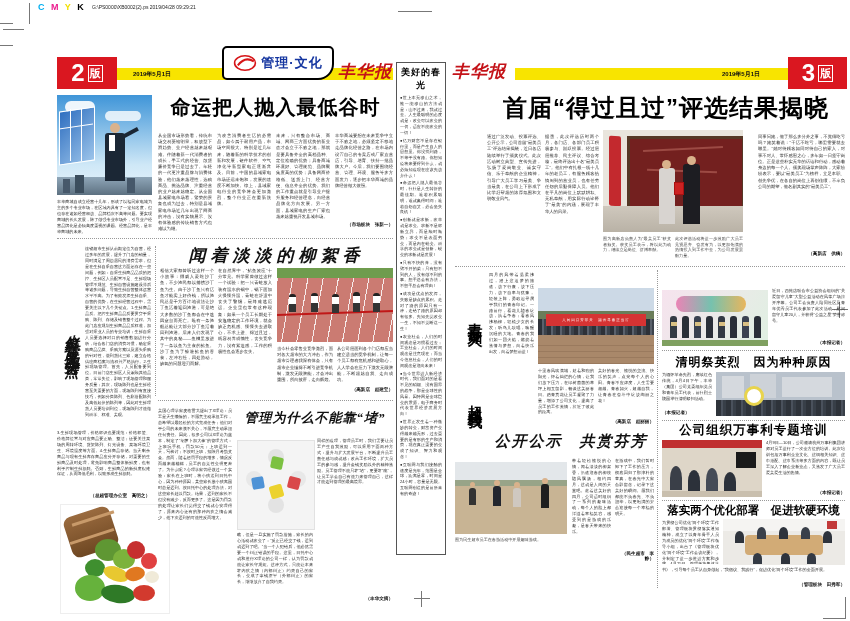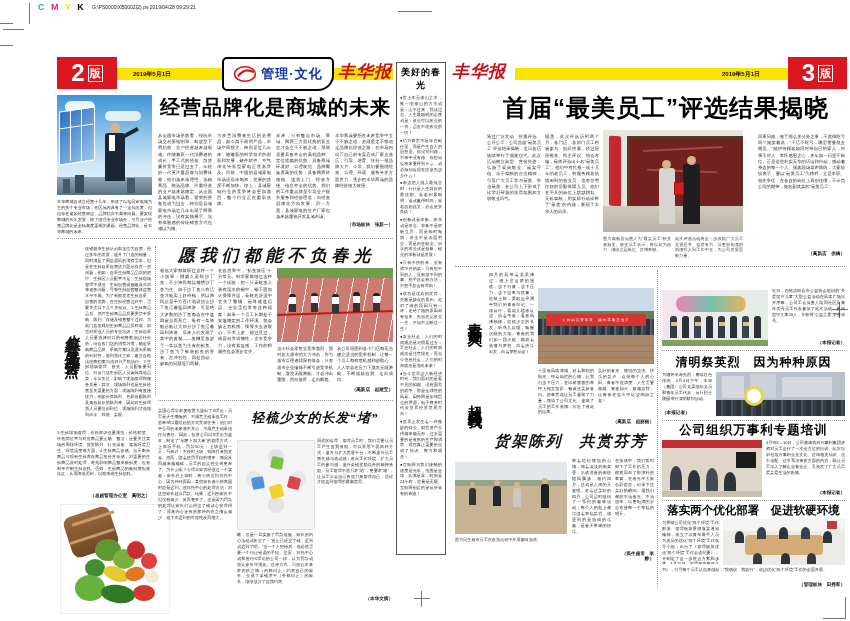--- a/index.html
+++ b/index.html
@@ -60,21 +60,21 @@
     <span style="color:#000">K</span>
   </div>
   <div class="fileinfo">G:\PS0000\XB0002(2).ps  2019/04/28 09:29:21</div>
 
   <div class="ybar" style="left:117px;top:68px;width:276px;"></div>
   <div class="pgbox" style="left:57px;top:57px;width:60px;height:32px;">
     <span class="pgnum">2</span>
     <span class="pgban">版</span>
   </div>
   <div class="dateline" style="left:133px;top:70px;">2019年5月1日</div>
-  <div class="tab" style="left:222px;top:57px;width:108px;height:30px;">
+  <div class="tab" style="left:222px;top:46px;width:108px;height:30px;">
     <svg width="24" height="18" viewBox="0 0 30 22">
       <ellipse cx="15" cy="11" rx="13" ry="9" fill="none" stroke="#d61518" stroke-width="2"></ellipse>
       <path d="M6 14 Q15 2 26 9" fill="none" stroke="#d61518" stroke-width="2.5"></path>
     </svg>
     <span class="secttl">管理·文化</span>
   </div>
   <div class="masthead" style="left:338px;top:60px;">丰华报</div>
 
   <div class="ph" style="left:57px;top:95px;width:95px;height:100px;background:linear-gradient(#3f95d8,#cfe8f7 70%,#e8f3fb);">
     <div style="left:8px;top:6px;width:30px;height:12px;background:#fff;border-radius:8px;opacity:.9;"></div>
@@ -85,35 +85,35 @@
     <div style="left:2px;top:31px;width:34px;height:1px;background:#fff;transform:skewY(-8deg);"></div>
     <div style="left:0;bottom:0;width:95px;height:18px;background:linear-gradient(#8fa6b8,#5d7181);"></div>
     <div style="left:6px;bottom:2px;width:7px;height:14px;background:#46586a;"></div>
     <div style="left:18px;bottom:2px;width:9px;height:18px;background:#3c4e5e;"></div>
     <div style="left:70px;bottom:2px;width:8px;height:15px;background:#46586a;"></div>
     <div class="fig" style="left:48px;top:38px;width:20px;height:48px;background:#1b2735;"></div>
     <div style="left:52px;top:40px;width:6px;height:16px;background:#fff;"></div>
     <div style="left:64px;top:36px;width:18px;height:4px;background:#1b2735;transform:rotate(-28deg);"></div>
     <div class="head" style="left:53px;top:28px;width:10px;height:10px;"></div>
   </div>
-  <div class="hmain" style="left:158px;top:96px;width:235px;font-size:20px;letter-spacing:1px;">经营品牌化是商城的未来</div>
+  <div class="hmain" style="left:158px;top:96px;width:235px;font-size:20px;letter-spacing:1px;">命运把人抛入最低谷时</div>
   <div class="body" style="left:57px;top:199px;width:95px;height:36px;font-size:4.1px;">丰华商城自成立经营十几年，形成了以福民家电城为主的多个专业市场，在区域内具有了一定知名度，但也存在诸如经营粗放、品牌档次不高等问题。要实现商城的长久发展，除了做强专业市场外，引导业户经营品牌化是必须高度重视的课题。经营品牌化，是丰华商城的未来。</div>
   <div class="body" style="left:158px;top:133px;width:54px;height:100px;">从全国市场形势看，传统市场交易萎缩明显，粗放型下滑趋势、业户经营越来越艰难。伴随着新一代消费者的成长，手工式的经营、散货廉价竞争已是过去了。年轻的一代更注重品牌与消费体验，他们越来越理性，选购商品、挑选品牌、注重经营的业户越来越稳定。从全国县域家电市场看，繁荣的景象也成为过去，特别是县域家电市场近几年出现了网商的冲击，没有实物展示、没有体验感的传统销售方式也难以为继。</div>
   <div class="body" style="left:217px;top:133px;width:54px;height:100px;">为改善消费者生活的必需品，如今属于耐用产品，市场空间很大。特别是近几年来，随着新的科学技术的创新和发展，硬件软件、空气净化等新型家电正逐渐普及。目前，中国的县域家电市场还远未饱和，发展的速度不断加快。综上，县域家电行业的竞争将会更加激烈，整个行业正在重新洗牌。</div>
   <div class="body" style="left:276px;top:133px;width:54px;height:100px;">未来，只有整合市场、商城、网商三方面优势的新业态才会立于不败之地，那就是要具备齐全的高档品种、定位准确的优势；具备商城环境好、管理规范、品牌聚集度高的优势；具备网商价格低、送货上门、经营方便、信息齐全的优势。我们的工作重点就是引导业户提升服务和经营理念，向经营品牌化方向发展。另一方面，县域家电的生产厂家也越来越重视开发县域市场。</div>
   <div class="body" style="left:335px;top:133px;width:58px;height:88px;">丰华商城要想在未来竞争中立于不败之地，必须坚定不移地走品牌化经营之路，在市场内设置自己的专卖店或厂家直营店，引导、培育、扶持一批品牌大户。今后，我们要围绕经营、管理、环境、服务等多方面发力，逐步把丰华商城的品牌经营做大做强。</div>
   <div class="byline" style="left:335px;top:222px;width:58px;">（市场板块　张新一）</div>
 
   <div class="doth" style="left:57px;top:238px;width:336px;"></div>
 
   <div class="hcalli vert" style="left:56px;top:250px;width:24px;height:178px;font-size:14px;letter-spacing:3px;">生鲜经营应关注的关键点</div>
   <div class="body" style="left:85px;top:246px;width:66px;height:180px;font-size:4.1px;">连锁超市生鲜从前期定位为自营，经过多年的发展，提升了门店的销量，同时满足了周边居民的消费需求，但是在生鲜自采自营这方面还存在一些问题，例如：自采生鲜商品品质的把控、生鲜区人员配置不足、生鲜现场管理不规范、生鲜自营设施建设滞后等诸多问题，导致生鲜自营整体运营水平不高。为了有效发挥生鲜自采、自营的优势，在生鲜经营过程中，需要关注以下几个关键点。1.生鲜商品品质。把控生鲜商品品质要贯穿于采购、陈列、存储及销售整个过程。为此门店应规划生鲜商品品质标准，加强对采业人员的专业培训；生鲜自采人员要选择对口的销售数据进行分析，结合各门店的消费习惯，确定采购商品品类、采购方案以及源头采购的针对性，做到货比三家，建立合格供应商档案与流程并严格执行。2.生鲜现场管理。首先，人员配备要到位。目前门店生鲜区人员兼顾其他品类，常常失位，影响了现场管理和服务质量；其次，现场陈列也是生鲜经营至关重要的方面，现场陈列有直接技巧，例如分类陈列、色彩搭配陈列及高低起伏的陈列等，因此对生鲜理货人员要培训到位，现场陈列才能做到科学、标准、美观。</div>
   <div class="dotv" style="left:155px;top:246px;height:150px;"></div>
 
-  <div class="hcalli" style="left:160px;top:244px;width:233px;font-size:17px;letter-spacing:5px;">愿我们都能不负春光</div>
+  <div class="hcalli" style="left:160px;top:244px;width:233px;font-size:17px;letter-spacing:5px;">闻着淡淡的柳絮香</div>
   <div class="body" style="left:160px;top:268px;width:54px;height:126px;">相信大家都曾听过这样一个小故事：挪威人爱吃沙丁鱼，不少渔民都以捕捞沙丁鱼为生。由于沙丁鱼只有活鱼才能卖上好价钱，所以渔民总是千方百计地设法让沙丁鱼活着返回渔港，可是绝大多数的沙丁鱼都会在中途因窒息而死亡。唯有一条渔船总能让大部分沙丁鱼活着回到渔港。后来人们发现了其中的奥秘——鱼槽里放进了一条以鱼为主食的鲇鱼。沙丁鱼为了躲避鲇鱼的吞食，左冲右撞，四处游动，缺氧的问题迎刃而解。</div>
   <div class="body" style="left:218px;top:268px;width:54px;height:126px;">在自然界中，“鲇鱼效应”十分常见。科学家曾做过这样一个试验：把一只青蛙放入装有温水的锅中，锅下面加火慢慢升温，青蛙在舒适中丧失了警惕，最终难逃厄运。企业里也常有这种现象：如果一个员工长期处于安逸稳定的工作环境，就会缺乏危机感、慢慢失去进取心，不求上进、得过且过，既容易养成惰性，丧失竞争力，没有紧迫感，工作的积极性也会逐步丧失。</div>
   <div class="ph" style="left:277px;top:268px;width:116px;height:74px;background:linear-gradient(#6f9c4e 0 14%,#cb7b72 14%);">
     <div style="left:0;top:10px;width:116px;height:64px;background:repeating-linear-gradient(100deg,rgba(255,255,255,.85) 0 1px,transparent 1px 15px);"></div>
     <div style="left:0;top:44px;width:116px;height:2px;background:#c01818;transform:rotate(-2deg);"></div>
     <div class="fig" style="left:12px;top:26px;width:7px;height:18px;background:linear-gradient(#222 0 18%,#fff 18% 55%,#333 55%);"></div>
     <div class="fig" style="left:34px;top:25px;width:7px;height:19px;background:linear-gradient(#222 0 18%,#fff 18% 55%,#333 55%);"></div>
     <div class="fig" style="left:55px;top:26px;width:7px;height:19px;background:linear-gradient(#222 0 18%,#fff 18% 55%,#333 55%);"></div>
     <div class="fig" style="left:76px;top:24px;width:7px;height:20px;background:linear-gradient(#222 0 18%,#fff 18% 55%,#333 55%);"></div>
     <div class="fig" style="left:96px;top:25px;width:7px;height:19px;background:linear-gradient(#222 0 18%,#fff 18% 55%,#333 55%);"></div>
@@ -137,21 +137,21 @@
     <div style="left:24px;top:54px;width:20px;height:18px;background:#3f8f2f;border-radius:50%;"></div>
     <div style="left:42px;top:62px;width:26px;height:14px;background:#e8c830;border-radius:50%;transform:rotate(20deg);"></div>
     <div style="left:64px;top:62px;width:20px;height:14px;background:#e07820;border-radius:50%;transform:rotate(-12deg);"></div>
     <div style="left:84px;top:66px;width:14px;height:12px;background:#f0ead8;border-radius:50%;"></div>
     <div style="left:14px;top:70px;width:30px;height:26px;background:#66b23c;border-radius:50%;}"></div>
     <div style="left:40px;top:80px;width:34px;height:18px;background:#2f7a27;border-radius:50%;transform:rotate(8deg);"></div>
     <div style="left:72px;top:80px;width:22px;height:16px;background:#d23a2e;border-radius:50%;"></div>
   </div>
 
   <div class="body" style="left:158px;top:408px;width:74px;height:205px;font-size:4.1px;">美国心理学家麦格雷戈提出了X理论：员工是天生懒惰的，不愿意主动承担工作，总希望以最轻松的方式完成任务；他们对于公司的未来漠不关心，不愿意主动承担任何责任。因此，很多公司以X理论为蓝本，制定了“胡萝卜加大棒”的管理方式：上班玩手机，罚款50元；上班迟到一天，写检讨；不按时上班，扣除月考勤奖金。然而，随着惩罚手段的增多，情况反而越来越糟糕，员工的自觉性变得更差了。为什么呢？心理学家曾经做过一个实验：家长在上班时，将小孩送到日托中心，因为种种原因，某些家长接小孩离园时总是迟到。按日托中心的处理办法，对这些家长处以罚款。结果，迟到的家长不但没有减少，反而更多了。这是因为罚款的处理让家长们觉得交了钱就心安理得了，原来内心还有的那种内疚之情会减少，他下次迟到的可能性反而增大。</div>
-  <div class="hcalli" style="left:237px;top:409px;width:156px;font-size:13px;letter-spacing:1px;">轻梳少女的长发“堵”</div>
+  <div class="hcalli" style="left:237px;top:409px;width:156px;font-size:13px;letter-spacing:1px;">管理为什么不能靠“堵”</div>
   <div class="ph" style="left:237px;top:440px;width:76px;height:88px;background:#f4f4f4;border:1px solid #e2e2e2;">
     <div style="left:30px;top:8px;width:16px;height:16px;background:#e3e3e3;border-radius:50%;"></div>
     <div style="left:8px;top:30px;width:16px;height:16px;background:#e8e8e8;border-radius:50%;"></div>
     <div style="left:52px;top:30px;width:16px;height:16px;background:#e8e8e8;border-radius:50%;"></div>
     <div style="left:30px;top:56px;width:16px;height:16px;background:#e3e3e3;border-radius:50%;"></div>
     <div style="left:33px;top:16px;width:12px;height:12px;background:#7cc142;border-radius:2px;transform:rotate(12deg);"></div>
     <div style="left:14px;top:36px;width:12px;height:12px;background:#4f93d6;border-radius:2px;transform:rotate(-10deg);"></div>
     <div style="left:50px;top:36px;width:12px;height:12px;background:#d9484a;border-radius:2px;transform:rotate(14deg);"></div>
     <div style="left:32px;top:44px;width:13px;height:13px;background:#ecd22e;border-radius:2px;transform:rotate(-16deg);"></div>
   </div>
@@ -176,21 +176,21 @@
   </div>
 
   <div class="ybar" style="left:515px;top:68px;width:273px;"></div>
   <div class="masthead" style="left:452px;top:60px;">丰华报</div>
   <div class="dateline" style="left:722px;top:70px;">2019年5月1日</div>
   <div class="pgbox" style="left:788px;top:57px;width:59px;height:32px;">
     <span class="pgnum">3</span>
     <span class="pgban">版</span>
   </div>
 
-  <div class="hmain" style="left:487px;top:95px;width:358px;font-size:24px;letter-spacing:1px;">首届“最美员工”评选结果揭晓</div>
+  <div class="hmain" style="left:487px;top:95px;width:358px;font-size:24px;letter-spacing:1px;">首届“得过且过”评选结果揭晓</div>
   <div class="body" style="left:487px;top:134px;width:54px;height:126px;">通过广泛发动、投票评选、公开公示，公司首届“最美员工”评选结果揭晓，近日各店陆续举行了颁奖仪式。此次活动树立典型、宣传先进，弘扬了爱岗敬业、诚实守信、乐于奉献的企业精神，引导广大员工学习最美、争当最美，在公司上下形成了比学赶帮超的浓厚氛围和文明敬业风气。</div>
   <div class="body" style="left:545px;top:134px;width:54px;height:126px;">据悉，此次评选历时两个月，各门店、各部门员工积极参与、踊跃投票。经过层层推荐、民主评议、综合考核，最终评选出十名“最美员工”。他们中有扎根一线十几年的老员工，有服务顾客热情周到的营业员，也有任劳任怨的后勤保障人员。他们在平凡的岗位上默默耕耘、无私奉献，用实际行动诠释了“最美”的内涵，展现了丰华人的风采。</div>
   <div class="ph" style="left:603px;top:130px;width:140px;height:102px;background:#e9e5dd;">
     <div style="left:24px;top:6px;width:112px;height:70px;background:#73201f;border:3px solid #553826;"></div>
     <div style="left:40px;top:18px;width:80px;height:2px;background:#9c4a44;transform:rotate(-3deg);"></div>
     <div style="left:44px;top:40px;width:70px;height:2px;background:#9c4a44;transform:rotate(2deg);"></div>
     <div style="left:6px;top:6px;width:12px;height:70px;background:#c3292e;border-radius:2px;transform:skewY(4deg);"></div>
     <div style="left:0;bottom:0;width:140px;height:26px;background:linear-gradient(#cfc8bd,#b9b2a6);"></div>
     <div class="fig" style="left:56px;top:38px;width:16px;height:56px;background:#d8d4d0;"></div>
     <div class="head" style="left:59px;top:30px;width:9px;height:9px;"></div>
@@ -212,21 +212,21 @@
     <div style="left:0;top:31px;width:116px;height:16px;background:repeating-linear-gradient(90deg,#2d3138 0 4px,#5a616c 4px 6px,#3c434c 6px 9px);"></div>
     <div style="left:8px;top:26px;width:100px;height:12px;background:#d63333;display:flex;align-items:center;justify-content:center;">
       <span style="font-size:3.5px;color:#fff;white-space:nowrap;letter-spacing:1px;">人间四月芳菲天　踏青寻春正当行</span>
     </div>
     <div style="left:0;top:52px;width:116px;height:24px;background:repeating-linear-gradient(#a9886a 0 5px,#9a7a5e 5px 6px);"></div>
   </div>
   <div class="body" style="left:538px;top:368px;width:56px;height:60px;font-size:4.1px;">十里春风吹满城，趁着和煦的阳光，怀着灿烂的心情，让我们放下压力，在绿树茵茵的草坪上相互留影，畅谈这美丽春日。踏青赏花让员工凝聚了力量，增添了公司文化，提高了员工的工作激情，拉近了彼此的距离。</div>
   <div class="body" style="left:598px;top:368px;width:56px;height:50px;font-size:4.1px;">美好的春光、愉悦的交流、快乐的笑声，点亮每个人的心田。青春不应虚度，人生需要超越。青春如火，超越自我，让青春在奋斗中绽放绚丽之花！</div>
   <div class="byline" style="left:598px;top:419px;width:56px;">（高新店　赵丽丽）</div>
 
-  <div class="hcalli" style="left:486px;top:432px;width:170px;font-size:15px;letter-spacing:2px;">货架陈列　共赏芬芳</div>
+  <div class="hcalli" style="left:486px;top:432px;width:170px;font-size:15px;letter-spacing:2px;">公开公示　共赏芬芳</div>
   <div class="ph" style="left:455px;top:462px;width:112px;height:72px;background:linear-gradient(#e3e7ea 0 25%,#98a488 25% 33%,#c8b494 33%);">
     <div class="fig" style="left:14px;top:26px;width:7px;height:17px;background:#333;"></div>
     <div class="head" style="left:15px;top:20px;width:5px;height:5px;"></div>
     <div class="fig" style="left:38px;top:24px;width:8px;height:20px;background:#23262e;"></div>
     <div class="head" style="left:39px;top:18px;width:6px;height:6px;"></div>
     <div class="fig" style="left:58px;top:26px;width:8px;height:19px;background:#cfc8c0;"></div>
     <div class="head" style="left:59px;top:20px;width:6px;height:6px;"></div>
     <div class="fig" style="left:86px;top:22px;width:8px;height:24px;background:#1f1f1f;"></div>
     <div class="head" style="left:87px;top:16px;width:6px;height:6px;"></div>
   </div>

